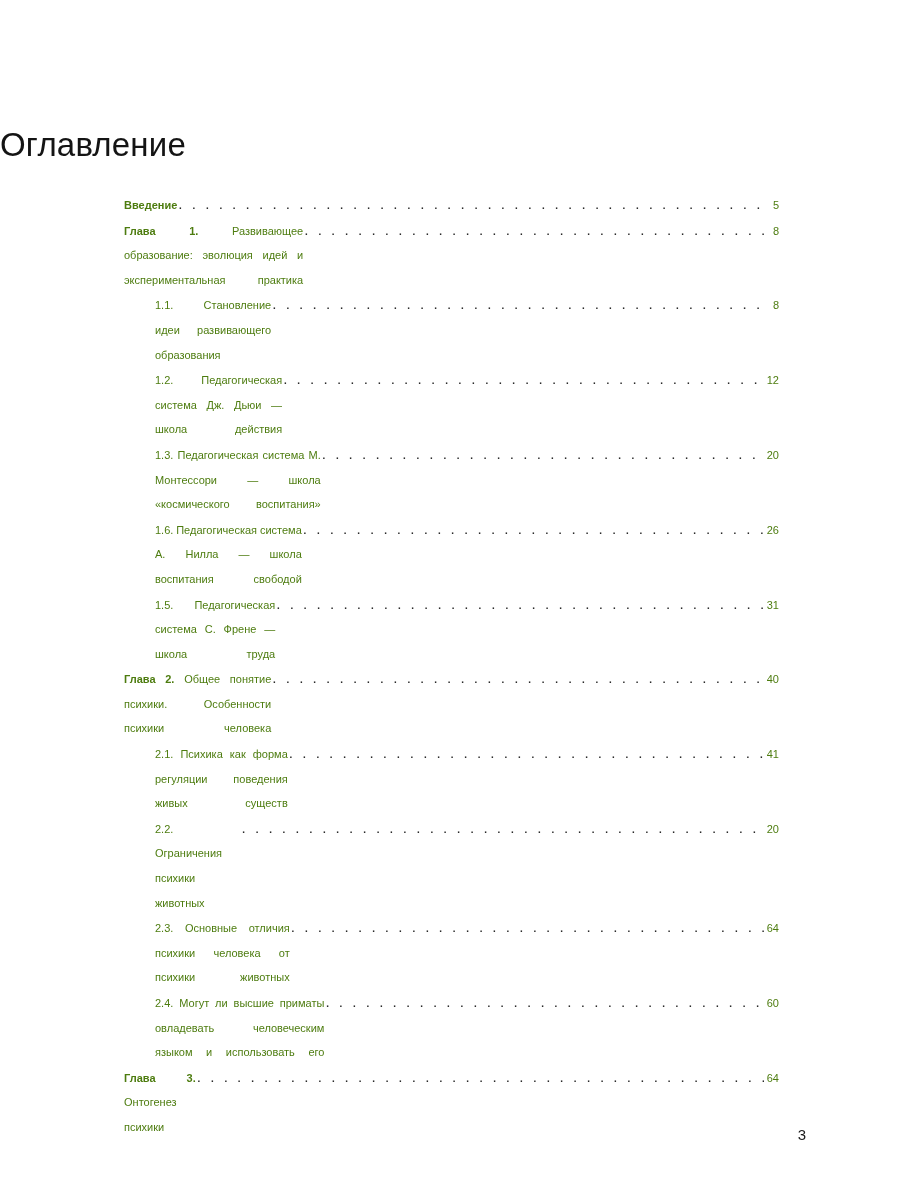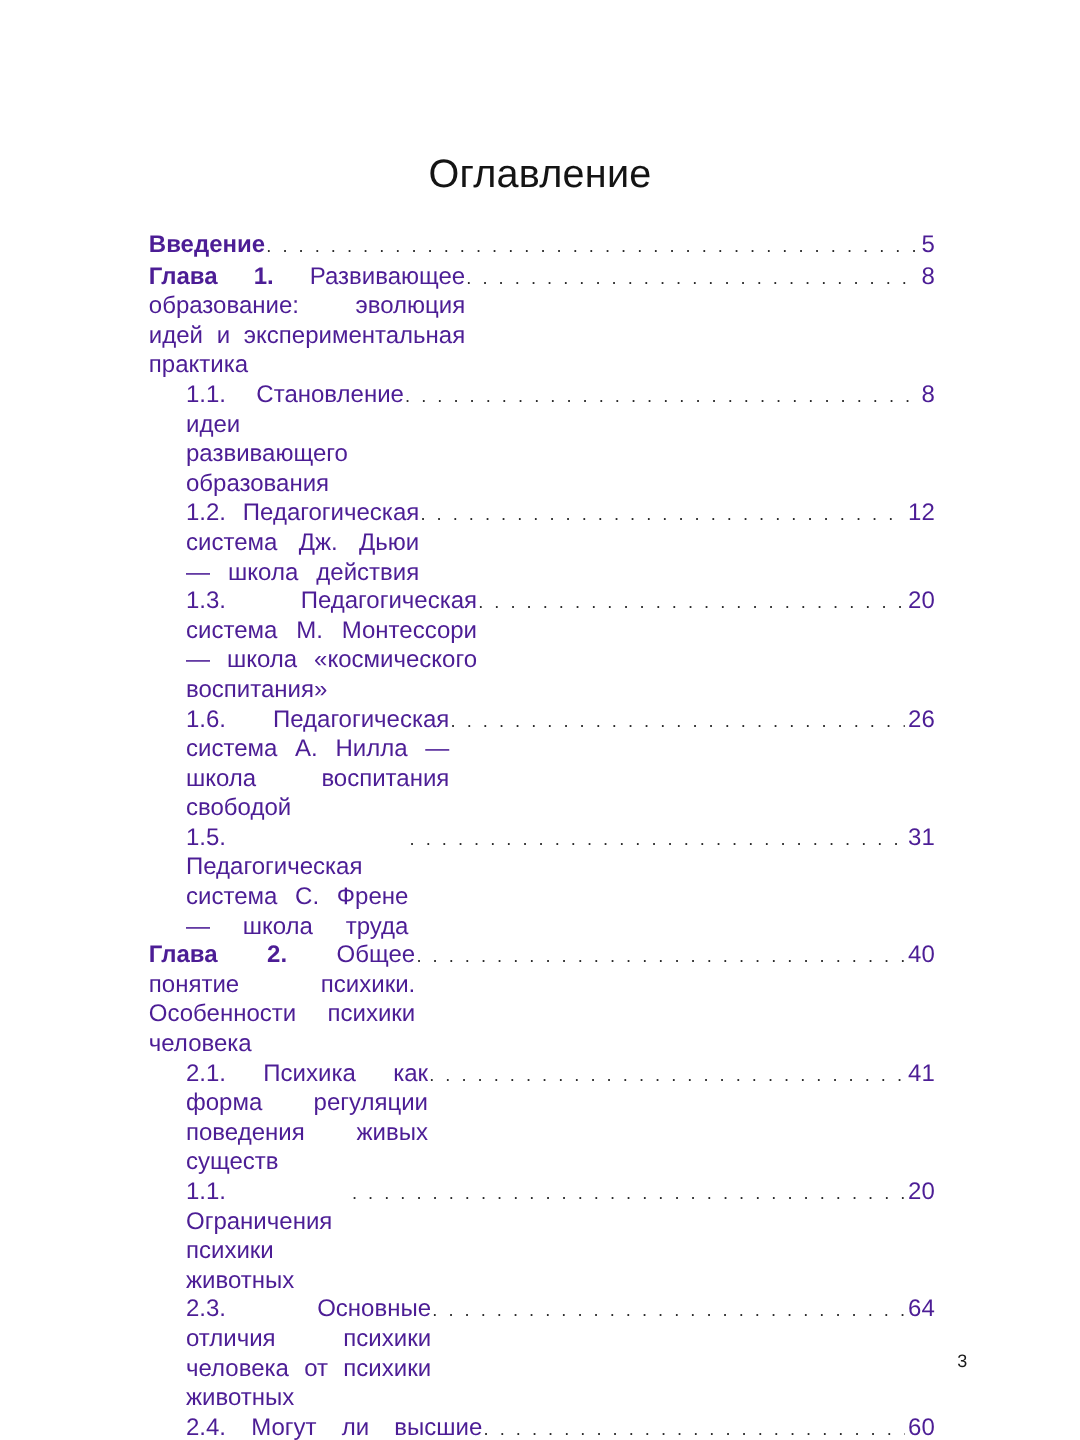--- a/index.html
+++ b/index.html
@@ -20,40 +20,39 @@
     width: 900px;
     height: 1200px;
     box-sizing: border-box;
   }
 
   .toc-title {
     position: absolute;
     top: 126px;
     left: 0;
     width: 900px;
-    text-align: center;
     font-size: 33px;
     font-weight: 400;
     letter-spacing: 0.2px;
     color: #141414;
   }
 
   .toc-body {
     position: absolute;
     top: 192px;
     left: 124px;
     width: 655px;
   }
 
   
   .entry {
     display: block;
-    font-size: 20px;
+    font-size: 11px;
     line-height: 24.6px;
-    color: #4c1d95;
+    color: #4d7c0f;
     text-align: justify;
     text-align-last: justify;
     word-spacing: -0.2px;
   }
 
   .entry.level-0 {
     margin-left: 0;
     margin-top: 0;
   }
   .entry.level-0:first-child {
@@ -176,21 +175,21 @@
       </div>
       <div class="entry level-1">
         <div class="entry-line">
           <span class="entry-text"><span>2.1. Психика как форма регуляции поведения живых существ</span></span>
           <span class="leader"></span>
           <span class="page-num">41</span>
         </div>
       </div>
       <div class="entry level-1">
         <div class="entry-line">
-          <span class="entry-text"><span>1.1. Ограничения психики животных</span></span>
+          <span class="entry-text"><span>2.2. Ограничения психики животных</span></span>
           <span class="leader"></span>
           <span class="page-num">20</span>
         </div>
       </div>
       <div class="entry level-1">
         <div class="entry-line">
           <span class="entry-text"><span>2.3. Основные отличия психики человека от психики животных</span></span>
           <span class="leader"></span>
           <span class="page-num">64</span>
         </div>

